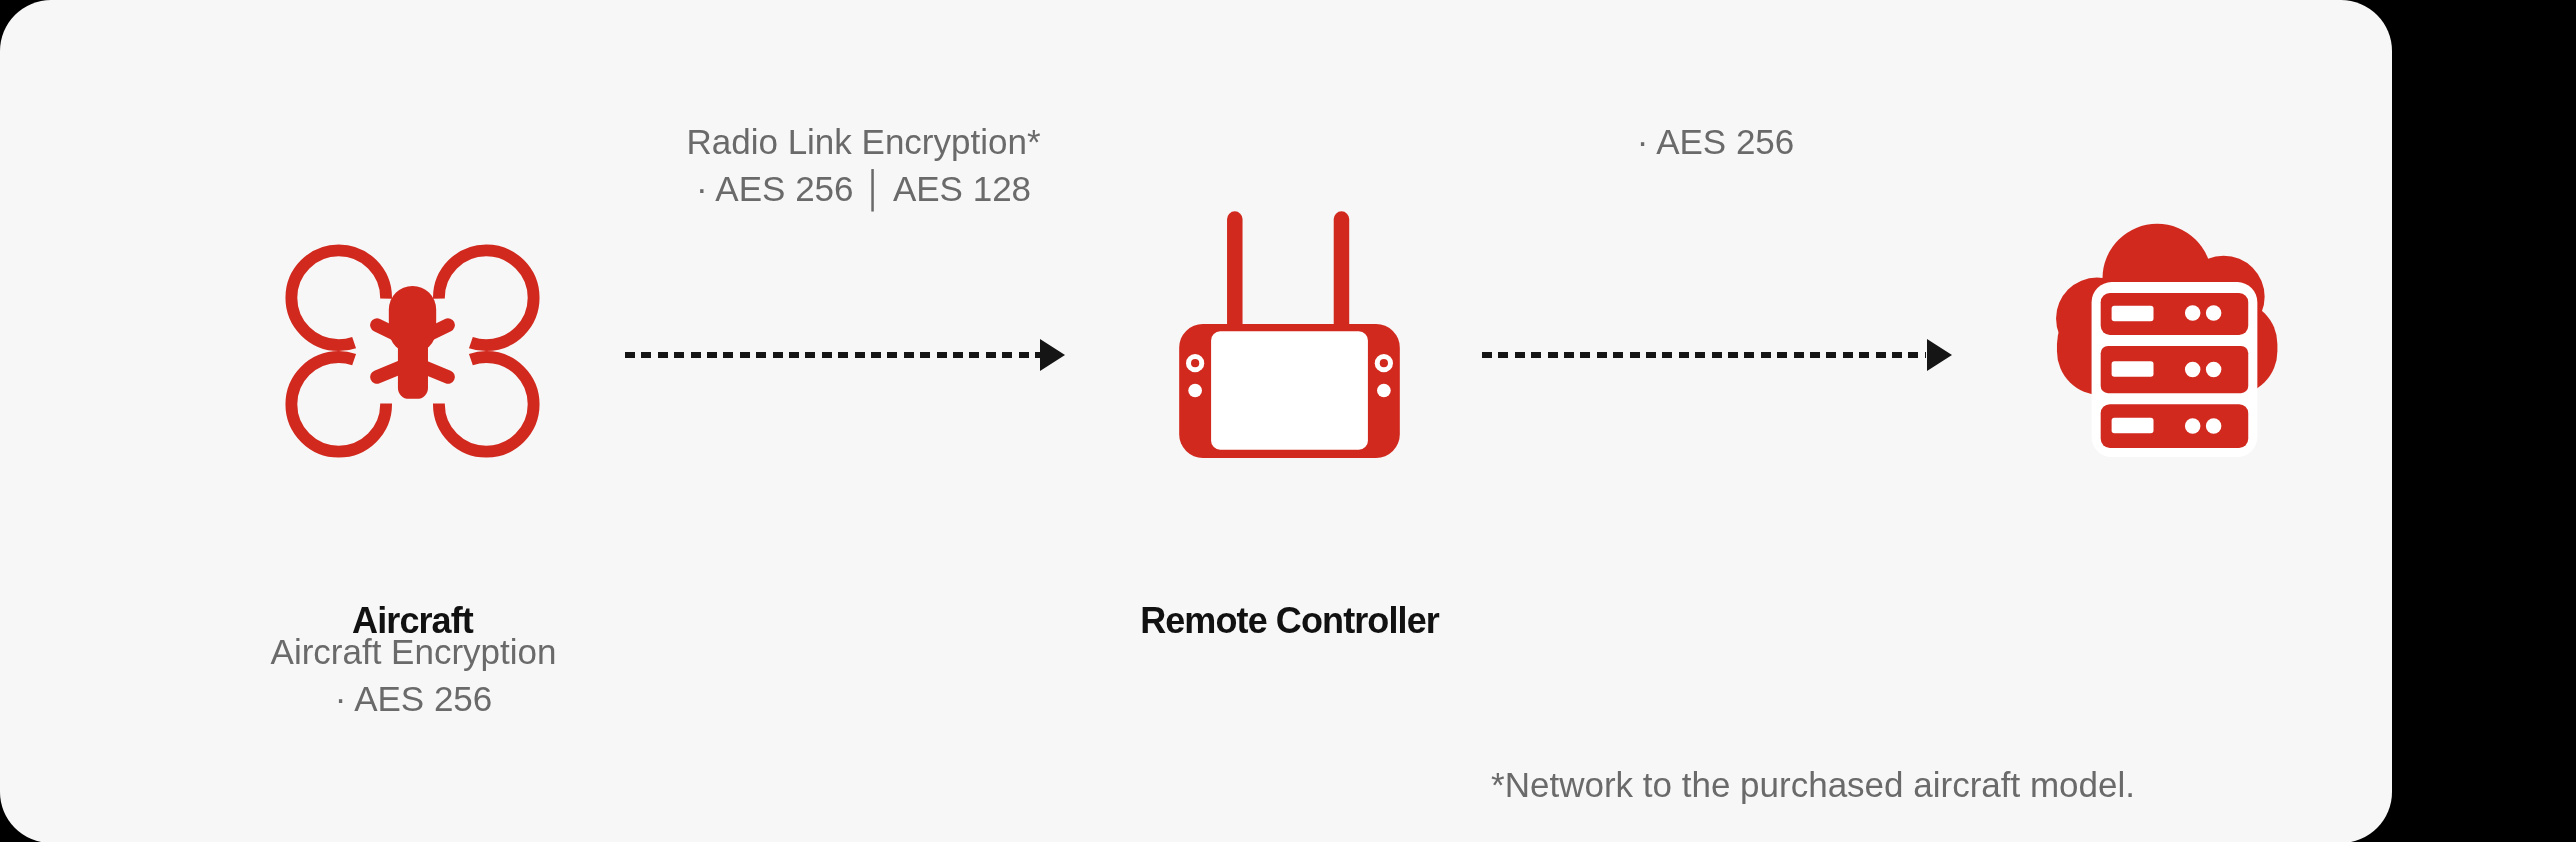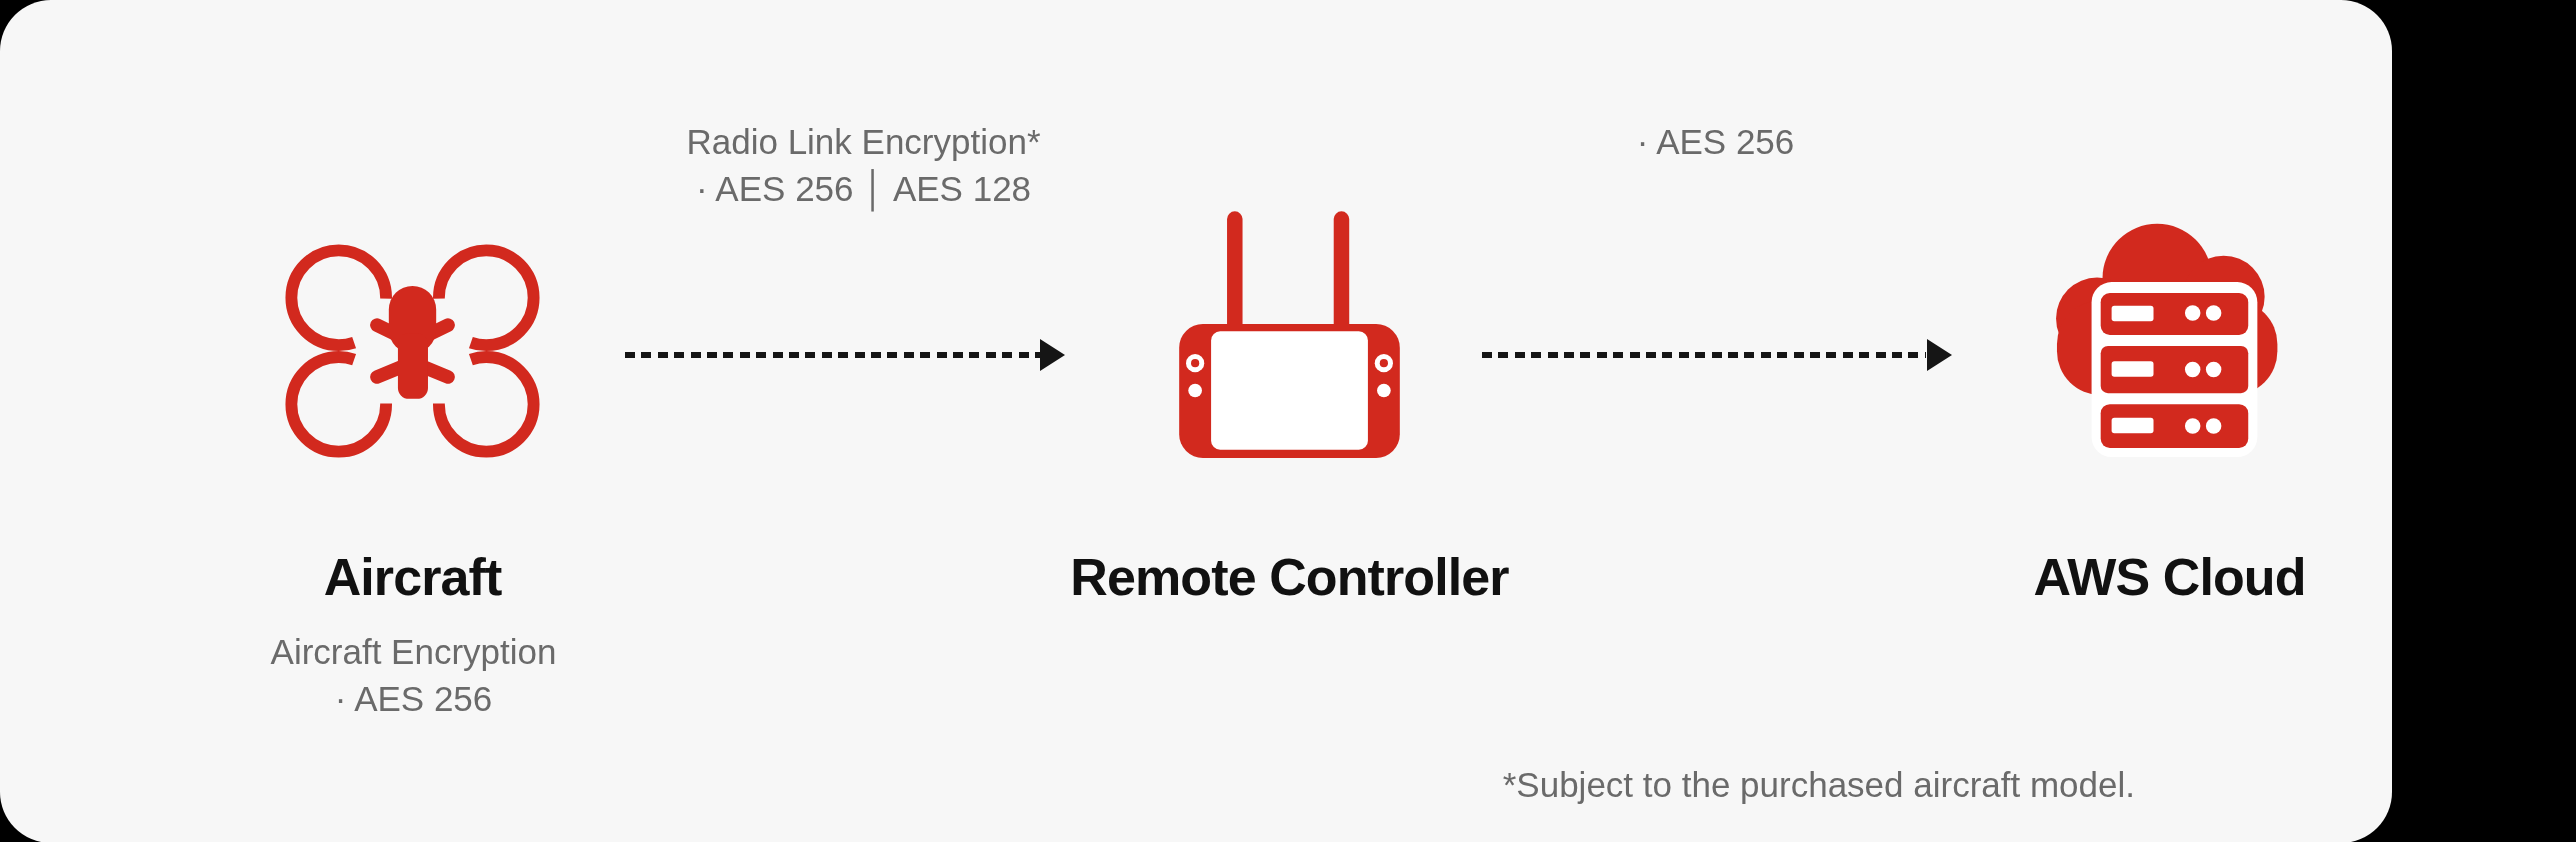--- a/index.html
+++ b/index.html
@@ -36,25 +36,26 @@
     letter-spacing:0px;
   }
   .note-line{white-space:nowrap;}
 
   
   .node-label{
     position:absolute;
     width:547px;
     text-align:center;
     color:var(--text-dark);
-    font-size:52px;
+    font-size:36px;
     line-height:64px;
     font-weight:700;
     letter-spacing:-0.9px;
     white-space:nowrap;
+    margin-top:44px;
   }
 
   
   .arrow{position:absolute;}
   .dash-line{
     position:absolute;
     height:6.4px;
     background:repeating-linear-gradient(90deg,
       var(--arrow-color) 0 10px,
       transparent 10px 16.4px);
@@ -163,24 +164,23 @@
       <div class="arrow-head" style="left:1040px;top:339px;"></div>
     </div>
 
     <div class="arrow">
       <div class="dash-line" style="left:1482px;top:352px;width:444px;"></div>
       <div class="arrow-head" style="left:1927px;top:339px;"></div>
     </div>
 
     <div class="node-label" style="left:139px;top:545px;">Aircraft</div>
     <div class="node-label" style="left:1016px;top:545px;">Remote Controller</div>
-    <div class="node-label" style="left:1896px;top:545px;">AWS Cloud</div>
 
     <div class="note-block" style="left:94px;top:628px;">
       <div class="note-line">Aircraft Encryption</div>
       <div class="note-line">· AES 256</div>
     </div>
 
-    <div class="footnote" style="right:257px;top:761px;">*Subject to the purchased aircraft model.</div>
+    <div class="footnote" style="right:257px;top:761px;">*Network to the purchased aircraft model.</div>
 
   </div>
 </div>
 
 
 </body></html>

